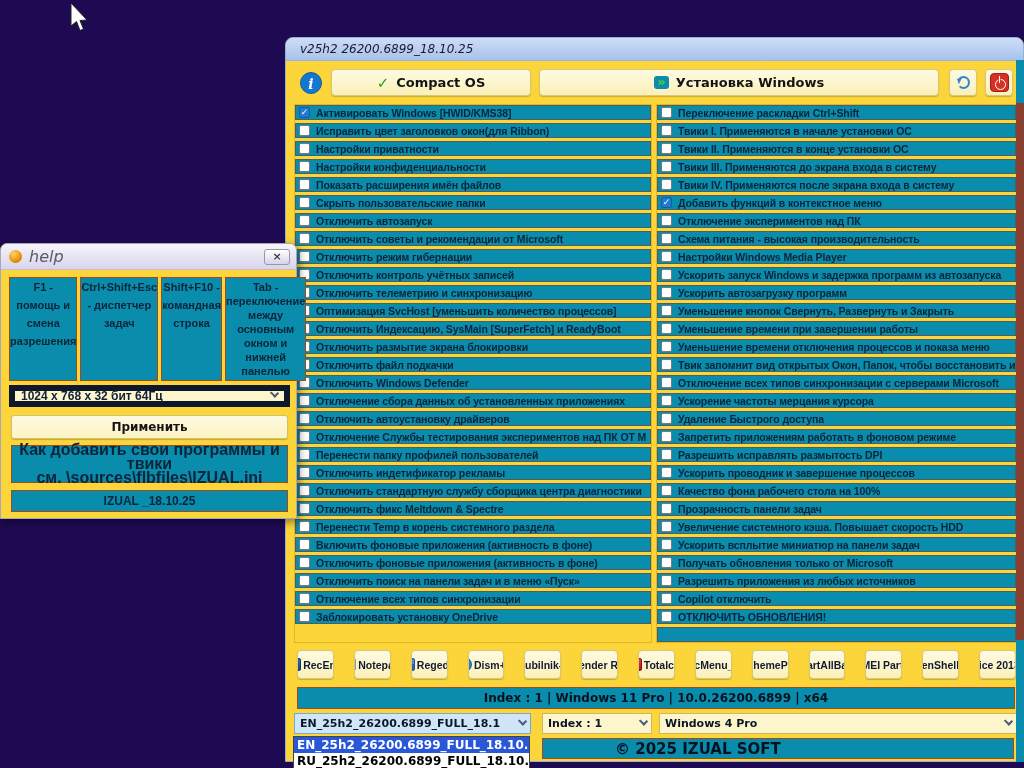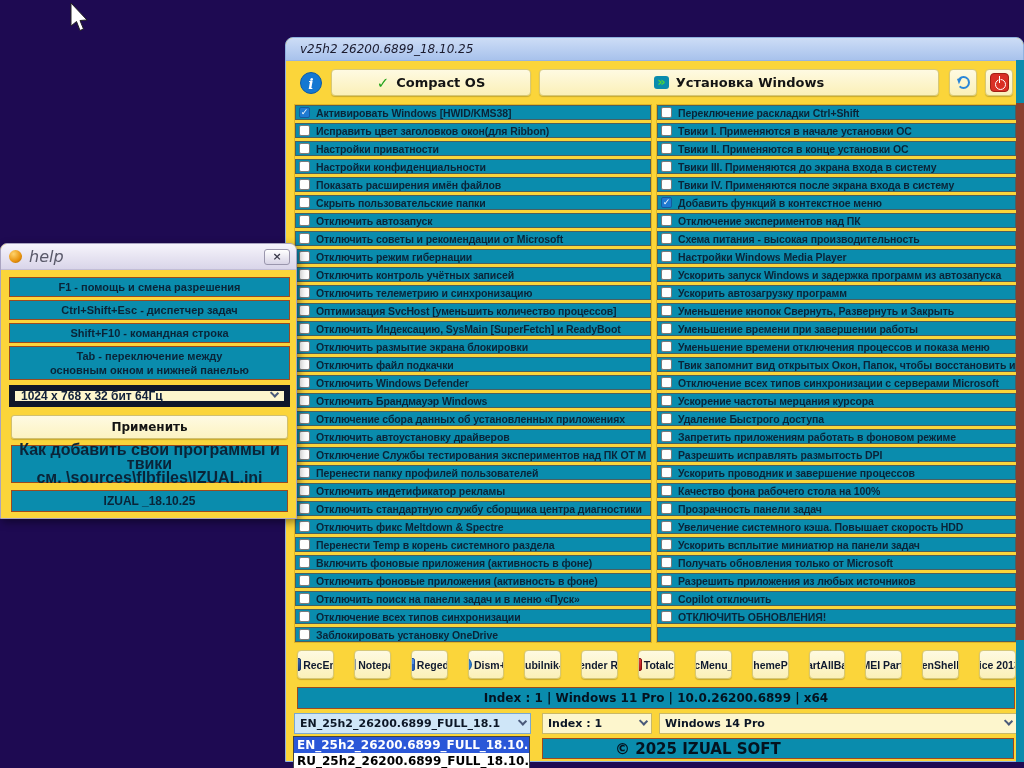--- a/index.html
+++ b/index.html
@@ -98,21 +98,21 @@
     border:1px solid #a9a4c0;border-radius:7px 7px 0 0;z-index:4;box-shadow:2px 3px 8px rgba(0,0,0,.45);}
   #help-titlebar{position:absolute;left:0;top:0;width:100%;height:26px;
     background:linear-gradient(#f6f4fb,#d9d5e9);border-radius:6px 6px 0 0;border-bottom:1px solid #c2bdd6;
     display:flex;align-items:center;padding:0 6px 0 8px;}
   .help-app-icon{width:13px;height:13px;border-radius:50%;
     background:radial-gradient(circle at 35% 30%,#ffd36b,#e8920c 60%,#9a5c05);flex:0 0 13px;}
   #help-title{margin-left:7px;font-style:italic;font-size:16px;color:#5a5a6a;flex:1 1 auto;}
   #help-close{width:26px;height:16px;background:linear-gradient(#ffffff,#d8d4e6);
     border:1px solid #9a96ad;border-radius:3px;text-align:center;line-height:14px;
     font-weight:bold;font-size:11px;color:#3a3a4a;}
-  #shortcut-list{position:absolute;left:8px;top:33px;width:281px;display:flex;flex-direction:column;gap:3px;}
+  #shortcut-list{position:absolute;left:8px;top:33px;width:281px;display:flex;flex-direction:row;gap:3px;}
   .sbox{background:var(--teal);border:1px solid var(--tealbrd);font-weight:bold;font-size:11px;
     color:var(--dark);text-align:center;line-height:18px;min-height:19px;white-space:pre-line;
     font-family:"Liberation Sans",sans-serif;}
   .sbox.multi{line-height:14px;padding:2px 0;}
   #help-resolution{position:absolute;left:8px;top:141px;width:281px;height:22px;background:var(--pale);
     border:6px solid #0f172a;display:flex;align-items:center;padding:0 6px;font-weight:bold;font-size:12px;
     color:#10203a;font-family:"Liberation Sans",sans-serif;}
   #help-apply{position:absolute;left:10px;top:171px;width:277px;height:24px;
     background:linear-gradient(#fefaе2,#fcf3c2);background:linear-gradient(#fefae2,#fcf3c2);
     border:1px solid #d0c070;border-radius:3px;display:flex;align-items:center;justify-content:center;
@@ -216,24 +216,20 @@
         <div class="trow">
           <span class="cb"></span>
           <span class="tlabel">Отключить файл подкачки</span>
         </div>
         <div class="trow">
           <span class="cb"></span>
           <span class="tlabel">Отключить Windows Defender</span>
         </div>
         <div class="trow">
           <span class="cb"></span>
-          <span class="tlabel">Отключить Брандмауэр Windows</span>
-        </div>
-        <div class="trow">
-          <span class="cb"></span>
           <span class="tlabel">Отключение сбора данных об установленных приложениях</span>
         </div>
         <div class="trow">
           <span class="cb"></span>
           <span class="tlabel">Отключить автоустановку драйверов</span>
         </div>
         <div class="trow">
           <span class="cb"></span>
           <span class="tlabel">Отключение Службы тестирования экспериментов над ПК ОТ M</span>
         </div>
@@ -451,21 +447,21 @@
 
     <div class="combo" id="combo-image">
       <span>EN_25h2_26200.6899_FULL_18.1</span>
       <span class="chev"></span>
     </div>
     <div class="combo" id="combo-index">
       <span>Index : 1</span>
       <span class="chev"></span>
     </div>
     <div class="combo" id="combo-edition">
-      <span>Windows 14 Pro</span>
+      <span>Windows 4 Pro</span>
       <span class="chev"></span>
     </div>
 
     <div class="tealbar" id="copyrightbar">
       <span>© 2025 IZUAL SOFT</span>
     </div>
   </div>
 
   <div id="edge-strip"></div>
   <div id="edge-strip-mid"></div>

